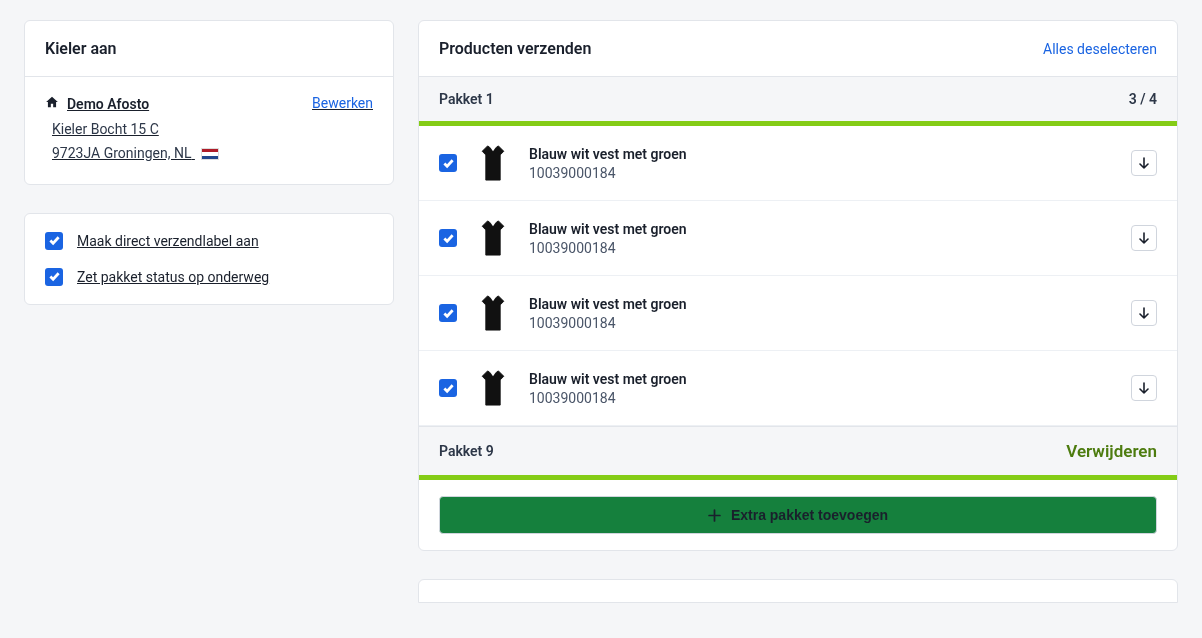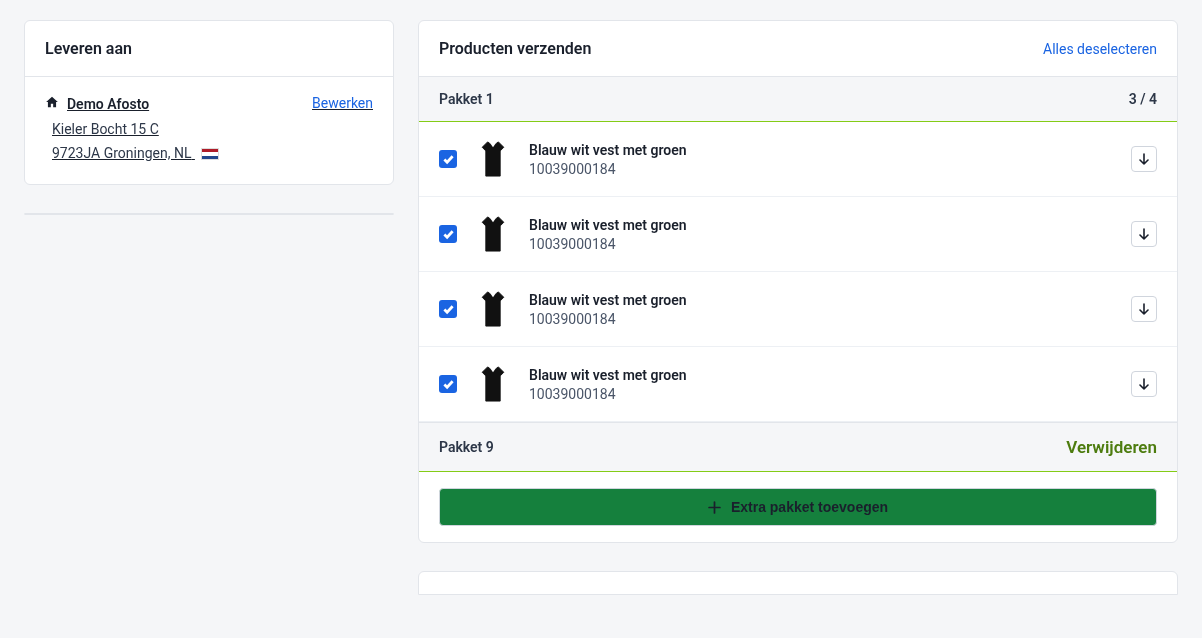--- a/index.html
+++ b/index.html
@@ -118,21 +118,21 @@
       fill: none;
     }
     .pkg-header {
       background: #f5f6f8;
       padding: 14px 20px;
       display: flex;
       justify-content: space-between;
       align-items: center;
       font-weight: 600;
       color: #2d3748;
-      border-bottom: 1px solid #84cc16;
+      border-bottom: 5px solid #84cc16;
     }
     .product-row {
       display: flex;
       align-items: center;
       padding: 14px 20px;
       gap: 16px;
       border-bottom: 1px solid #edf0f4;
     }
     .product-row:last-of-type {
       border-bottom: none;
@@ -215,21 +215,21 @@
   </style>
 </head>
 <body>
 
 <div class="page">
 
   <div class="left-col">
 
     <div class="card">
       <div class="card-header">
-        <h2>Leveren aan</h2>
+        <h2>Kieler aan</h2>
       </div>
       <div class="card-body">
         <div class="deliver-top">
           <div>
             <div class="deliver-name">
               <span class="home-icon">
                 <svg viewBox="0 0 24 24">
                     <path d="M12 3l10 9h-3v9h-5v-6h-4v6H5v-9H2z"></path>
                   </svg>
               </span>
@@ -240,20 +240,38 @@
               <span>9723JA Groningen, NL</span>
               <span class="flag-nl"></span>
             </div>
           </div>
           <a class="link-blue">Bewerken</a>
         </div>
       </div>
     </div>
 
     <div class="card">
+      <div class="card-body">
+        <div class="check-row">
+          <div class="chk">
+            <svg viewBox="0 0 12 12">
+                <polyline points="1.5 6 4.5 9 10.5 2.5"></polyline>
+              </svg>
+          </div>
+          <span>Maak direct verzendlabel aan</span>
+        </div>
+        <div class="check-row">
+          <div class="chk">
+            <svg viewBox="0 0 12 12">
+                <polyline points="1.5 6 4.5 9 10.5 2.5"></polyline>
+              </svg>
+          </div>
+          <span>Zet pakket status op onderweg</span>
+        </div>
+      </div>
     </div>
   </div>
 
   <div class="right-col">
     <div class="card">
       <div class="card-header">
         <h2>Producten verzenden</h2>
         <a class="link-blue">Alles deselecteren</a>
       </div>
 

